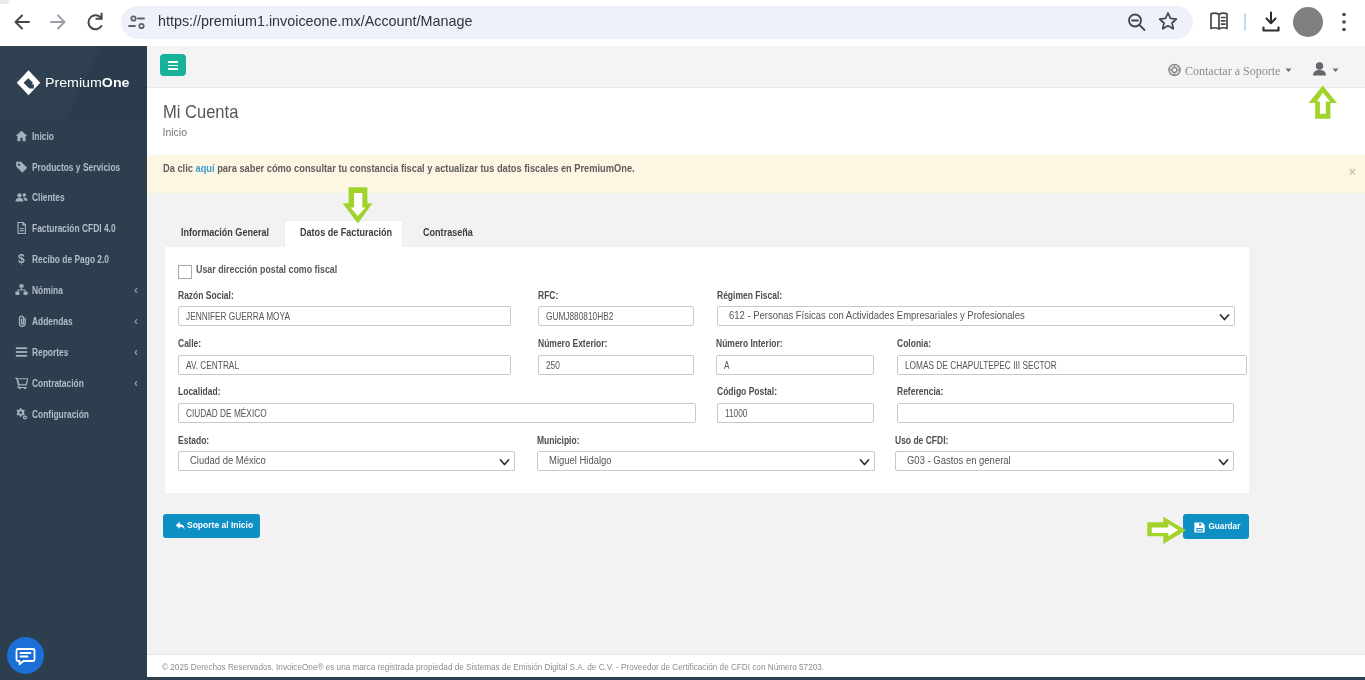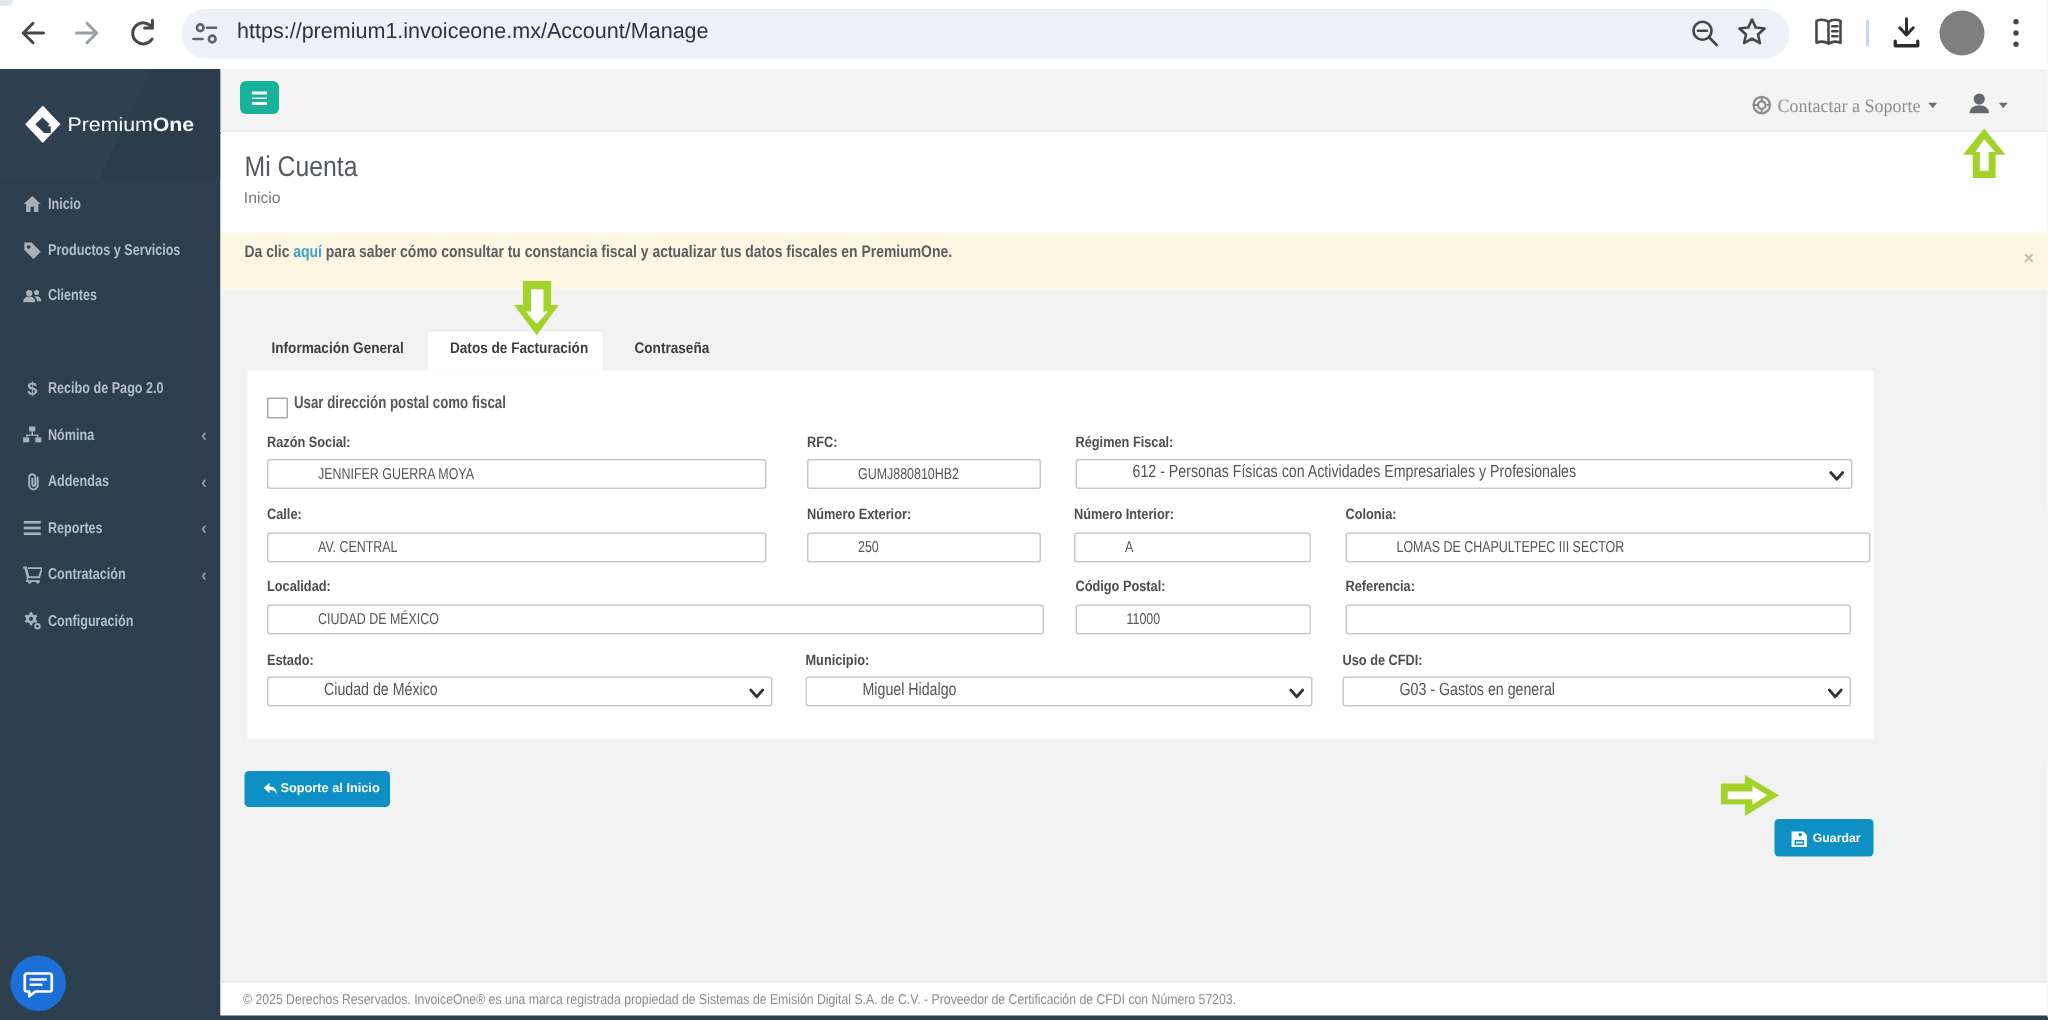--- a/index.html
+++ b/index.html
@@ -38,33 +38,33 @@
   #alert .close { position:absolute; right:9px; top:10px; color:#c9c2a8; font-size:12px; font-weight:bold; }
 
   
   #content { left:147px; top:193px; width:1218px; height:461px; background:#f2f2f2; }
   .tab-lbl { position:absolute; top:226.5px; font-size:10.3px; font-weight:bold; color:#3d3d3f; white-space:nowrap; transform:scaleX(0.88); transform-origin:0 0; }
   #tab-active-box { left:284px; top:220px; width:119px; height:27px; background:#fff; border:1px solid #ededed; border-bottom:none; border-radius:3px 3px 0 0; }
   #panel { left:165px; top:247px; width:1084px; height:246px; background:#fff; }
 
   
   .flabel { position:absolute; font-size:10px; font-weight:bold; color:#4d4d4f; white-space:nowrap; transform:scaleX(0.85); transform-origin:0 0; }
-  .finput { position:absolute; height:20px; background:#fff; border:1px solid #c9c9c9; border-radius:2px; font-size:10.5px; color:#555; line-height:18px; white-space:nowrap;padding-left:26px; }
+  .finput { position:absolute; height:20px; background:#fff; border:1px solid #c9c9c9; border-radius:2px; font-size:10.5px; color:#555; line-height:18px; white-space:nowrap; }
   .finput .v { display:inline-block; transform:scaleX(0.79); transform-origin:0 50%; margin-left:6.5px; }
   .fselect { font-size:11.7px; }
   .fselect .v { margin-left:11px; transform:scaleX(0.81); position:relative; top:-1.5px; }
   .fselect svg { position:absolute; right:4.5px; top:4.5px; }
   #chkbox { left:178px; top:265px; width:14px; height:14px; border:1px solid #a9a9a9; background:#fff; }
   #chklbl { left:195.6px; top:263px; font-size:11.5px; font-weight:bold; color:#58585a; transform:scaleX(0.77); transform-origin:0 0; white-space:nowrap; }
 
   
   .btn { position:absolute; background:#0f90c5; border-radius:3px; color:#fff; font-weight:bold; }
   #btn-reg { left:163px; top:514px; width:97px; height:23.5px; font-size:8.5px; }
   #btn-reg span { transform:scaleX(1); transform-origin:0 50%; white-space:nowrap; }
-  #btn-save { left:1183px; top:514px; width:66px; height:24.5px; font-size:8.2px;margin-top:32px; }
+  #btn-save { left:1183px; top:514px; width:66px; height:24.5px; font-size:8.2px; }
   #btn-save span { transform:scaleX(1); transform-origin:0 50%; white-space:nowrap; }
 
   
   #footer { left:147px; top:654px; width:1218px; height:23px; background:#fff; border-top:1px solid #e3e3e3; }
   #footer .txt { position:absolute; left:14.5px; top:6px; font-size:9.5px; color:#8c8c8c; transform:scaleX(0.86); transform-origin:0 0; white-space:nowrap; }
   #bottombar { left:0; top:677px; width:1365px; height:3px; background:#2d3e4f; }
 
   
   #chat { left:7px; top:637px; width:37px; height:37px; background:#1c6fd6; border-radius:50%; }
 </style>
@@ -151,20 +151,26 @@
   <div class="menu-item" style="top:62px;">
     <svg class="mi-icon" viewBox="0 0 16 16">
         <g fill="currentColor">
           <circle cx="5.5" cy="6" r="2.6"></circle>
           <path d="M0.5 13.5 c0-3 2.2-4.6 5-4.6 s5 1.6 5 4.6 Z"></path>
           <circle cx="11.5" cy="5.5" r="2.1"></circle>
           <path d="M11.2 8.6 c2.5 0 4.3 1.5 4.3 4.1 h-3.6 c-0.2-1.8-1-3-2.4-3.8 Z"></path>
         </g>
       </svg>
     <span class="mi-text">Clientes</span>
+  </div>
+  <div class="menu-item" style="top:93px;">
+    <svg class="mi-icon" viewBox="0 0 16 16">
+        <path fill-rule="evenodd" fill="currentColor" d="M3 0.5 h7.2 L13.5 3.8 V15.5 H3 Z M4.4 1.9 v12.2 h7.7 V4.9 H9.1 V1.9 Z M5.8 8 h4.9 v1.3 H5.8 Z M5.8 10.6 h4.9 v1.3 H5.8 Z"></path>
+      </svg>
+    <span class="mi-text">Facturación CFDI 4.0</span>
   </div>
   <div class="menu-item" style="top:124px;">
     <svg class="mi-icon" viewBox="0 0 16 16">
         <text x="8" y="13" font-size="15" font-weight="bold" text-anchor="middle" fill="currentColor" font-family="Liberation Sans, sans-serif">$</text>
       </svg>
     <span class="mi-text">Recibo de Pago 2.0</span>
   </div>
   <div class="menu-item" style="top:155px;">
     <svg class="mi-icon" viewBox="0 0 16 16">
         <g fill="currentColor">

